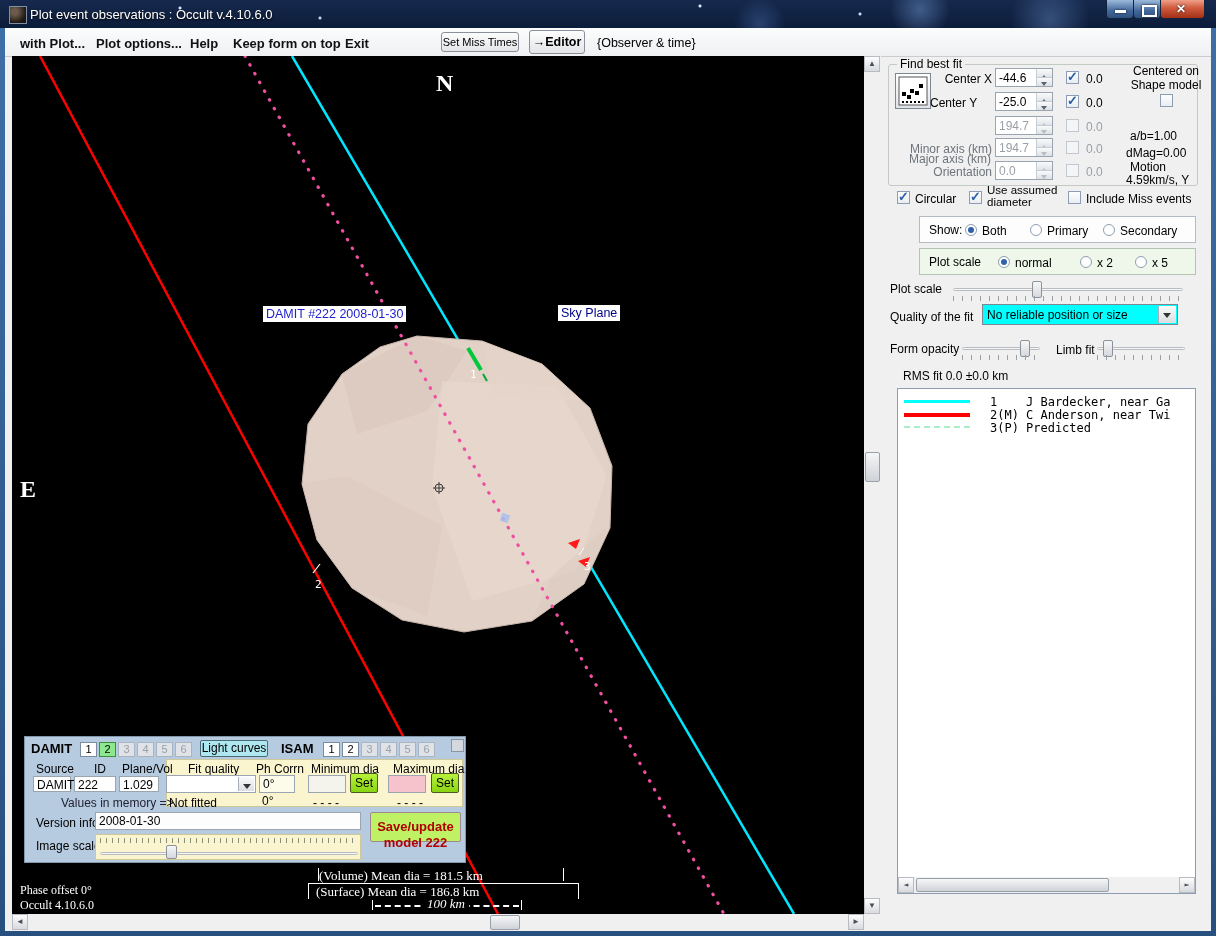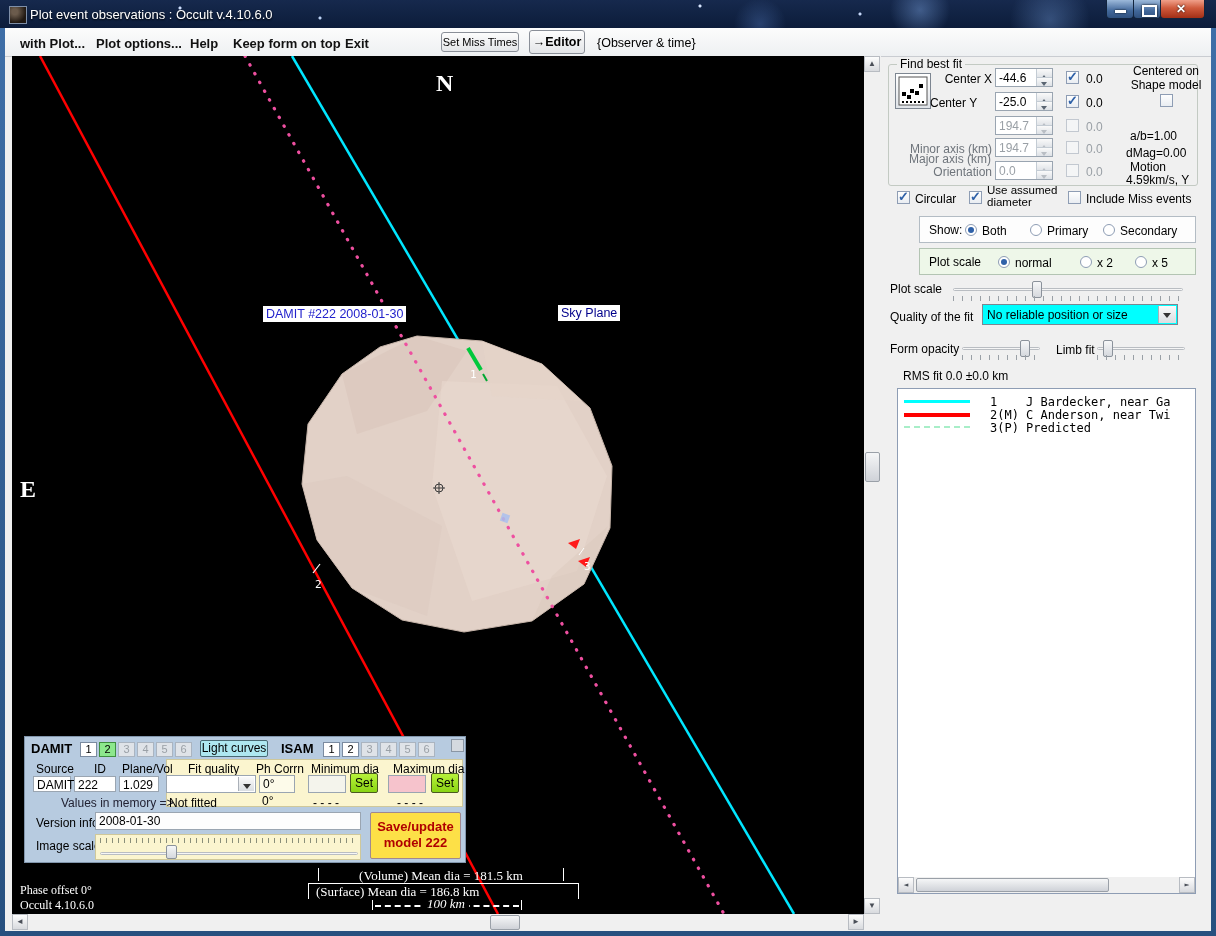--- a/index.html
+++ b/index.html
@@ -153,21 +153,21 @@
 
       <rect x="489" y="458" width="8" height="8" fill="#a9c0ee" opacity="0.85" transform="rotate(20 493 462)"></rect>
     </svg>
 
     <div class="plot-txt compass" style="left:424px;top:14px;">N</div>
     <div class="plot-txt compass" style="left:8px;top:420px;">E</div>
     <div class="maplabel" style="left:251px;top:250px;color:#2222cc;">DAMIT #222 2008-01-30</div>
     <div class="maplabel" style="left:546px;top:249px;color:#00008b;">Sky Plane</div>
 
     
-    <div class="annot brk" style="left:306px;top:812px;width:246px;height:13px;border-left:1px solid #fff;border-right:1px solid #fff;text-align:center;padding-right:0;">
+    <div class="annot brk" style="left:306px;top:812px;width:246px;height:13px;border-left:1px solid #fff;border-right:1px solid #fff;text-align:left;padding-right:0;">
       <span>(Volume) Mean dia = 181.5 km</span>
     </div>
     <div class="annot brk" style="left:296px;top:827px;width:271px;height:16px;border-top:1px solid #fff;border-left:1px solid #fff;border-right:1px solid #fff;padding-left:7px;">
       <span>(Surface) Mean dia = 186.8 km</span>
     </div>
     <div class="annot" style="left:360px;top:844px;width:148px;height:10px;border-left:1px solid #fff;border-right:1px solid #fff;">
       <div style="position:absolute;left:2px;right:2px;top:5px;border-top:2px dashed #fff;"></div>
       <div style="position:absolute;left:50px;top:-4px;background:#000;padding:0 4px;font-style:italic;">100 km</div>
     </div>
     <div class="annot" style="left:8px;top:827px;font-size:12px;">Phase offset 0°</div>
@@ -381,21 +381,21 @@
 
     <div class="lbl" style="left:36px;top:59px;position:absolute;color:#223;">Values in memory =&gt;</div>
     <div class="lbl" style="left:144px;top:59px;position:absolute;">Not fitted</div>
     <div class="lbl" style="left:237px;top:57px;position:absolute;">0°</div>
     <div class="lbl" style="left:288px;top:59px;position:absolute;">- - - -</div>
     <div class="lbl" style="left:372px;top:59px;position:absolute;">- - - -</div>
 
     <div class="lbl" style="left:11px;top:79px;position:absolute;">Version info</div>
     <div class="dfield" style="left:70px;top:75px;width:266px;height:18px;background:#fdfdfd;">2008-01-30</div>
 
-    <div style="position:absolute;left:345px;top:75px;width:91px;height:47px;background:#fde047;border:1px solid #a08890;border-radius:2px;text-align:center;color:#b00000;font-weight:bold;font-size:13px;box-sizing:border-box;padding-top:6px;line-height:16px;">
+    <div style="position:absolute;left:345px;top:75px;width:91px;height:30px;background:#bef264;border:1px solid #a08890;border-radius:2px;text-align:center;color:#b00000;font-weight:bold;font-size:13px;box-sizing:border-box;padding-top:6px;line-height:16px;">
       <div>Save/update</div>
       <div>model 222</div>
     </div>
 
     <div class="lbl" style="left:11px;top:102px;position:absolute;">Image scale</div>
     <div class="ylw" style="left:70px;top:97px;width:266px;height:26px;">
       <div class="ticks" style="left:4px;top:3px;width:258px;background:repeating-linear-gradient(90deg,#8a8f7a 0 1px,transparent 1px 6px);"></div>
       <div class="track" style="left:4px;top:17px;width:258px;"></div>
       <div class="thumb" style="left:70px;top:10px;width:11px;height:14px;"></div>
     </div>

